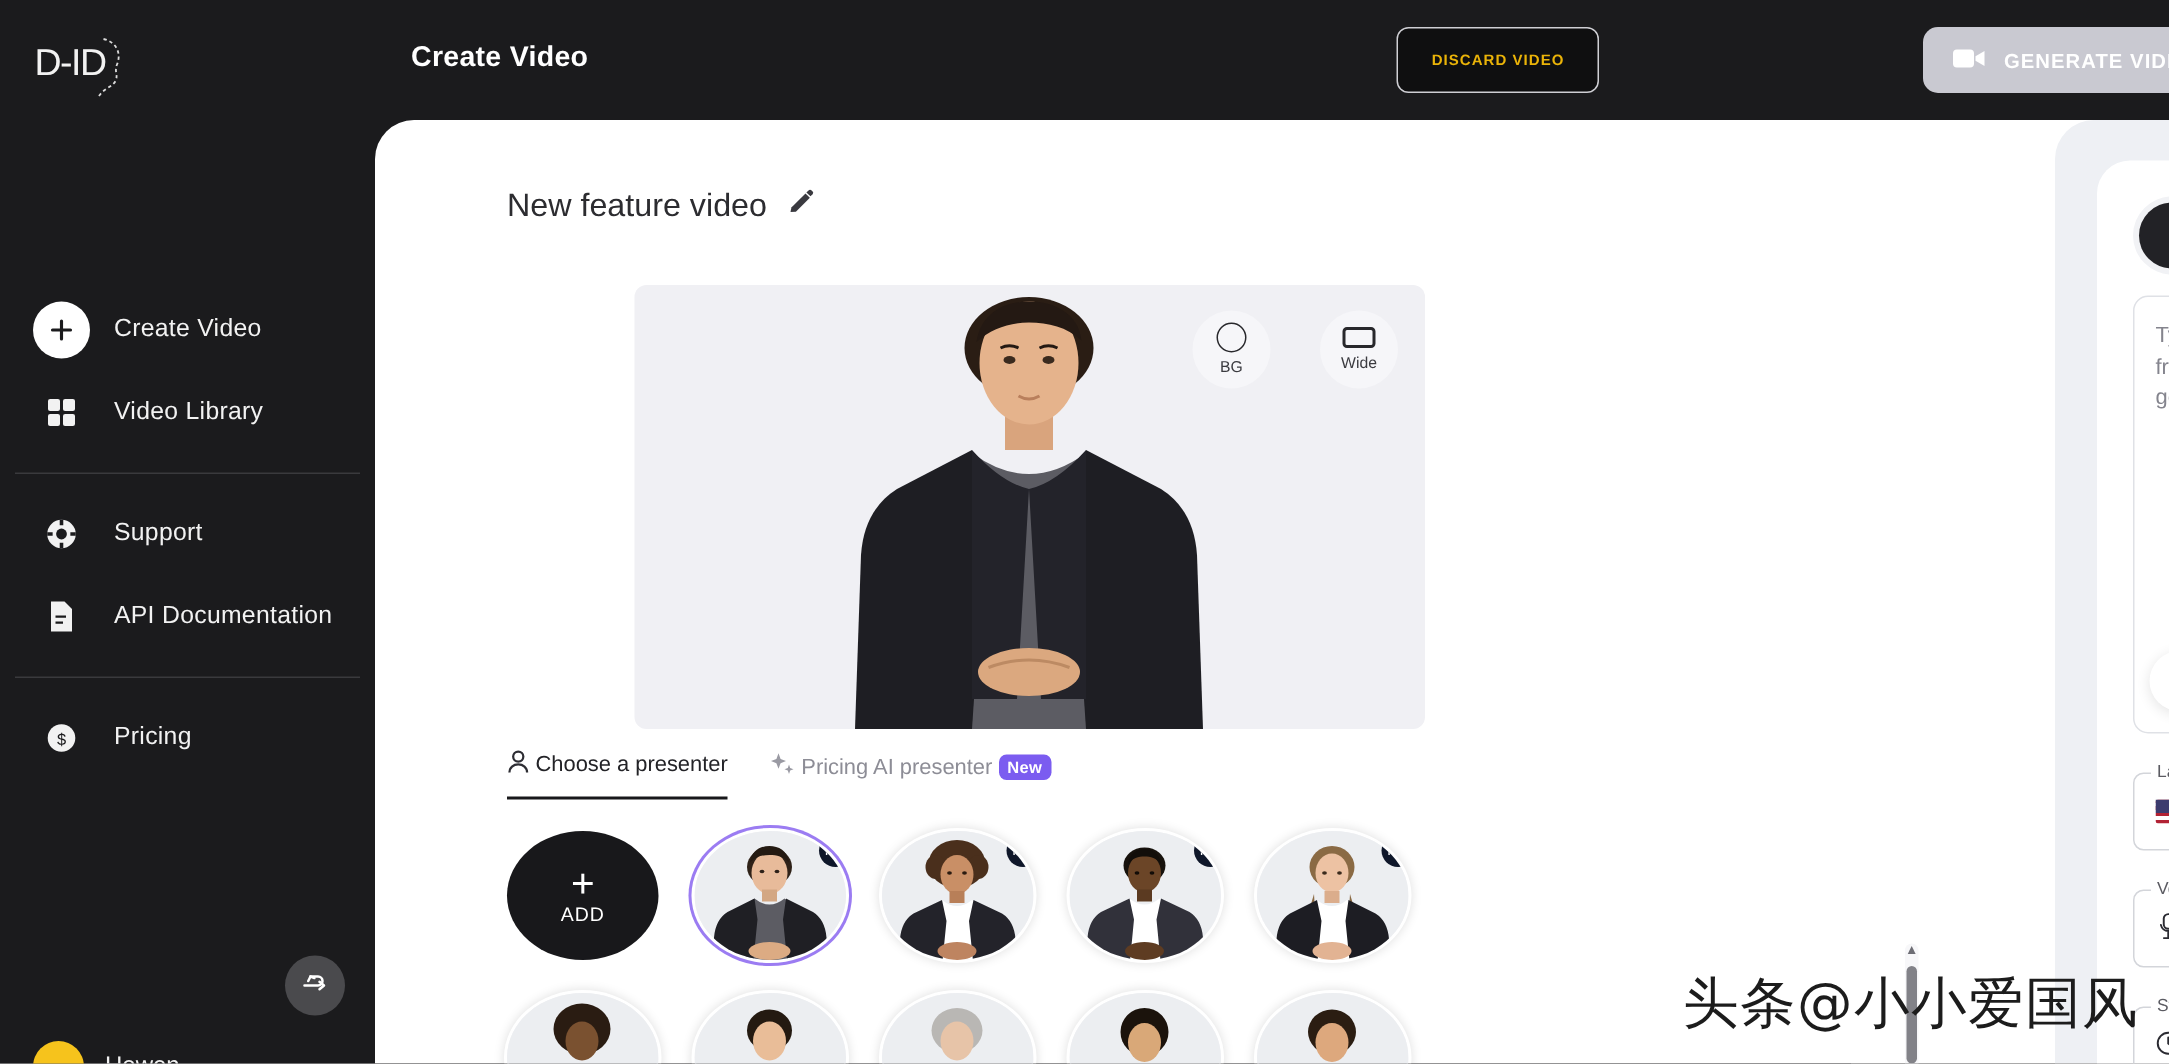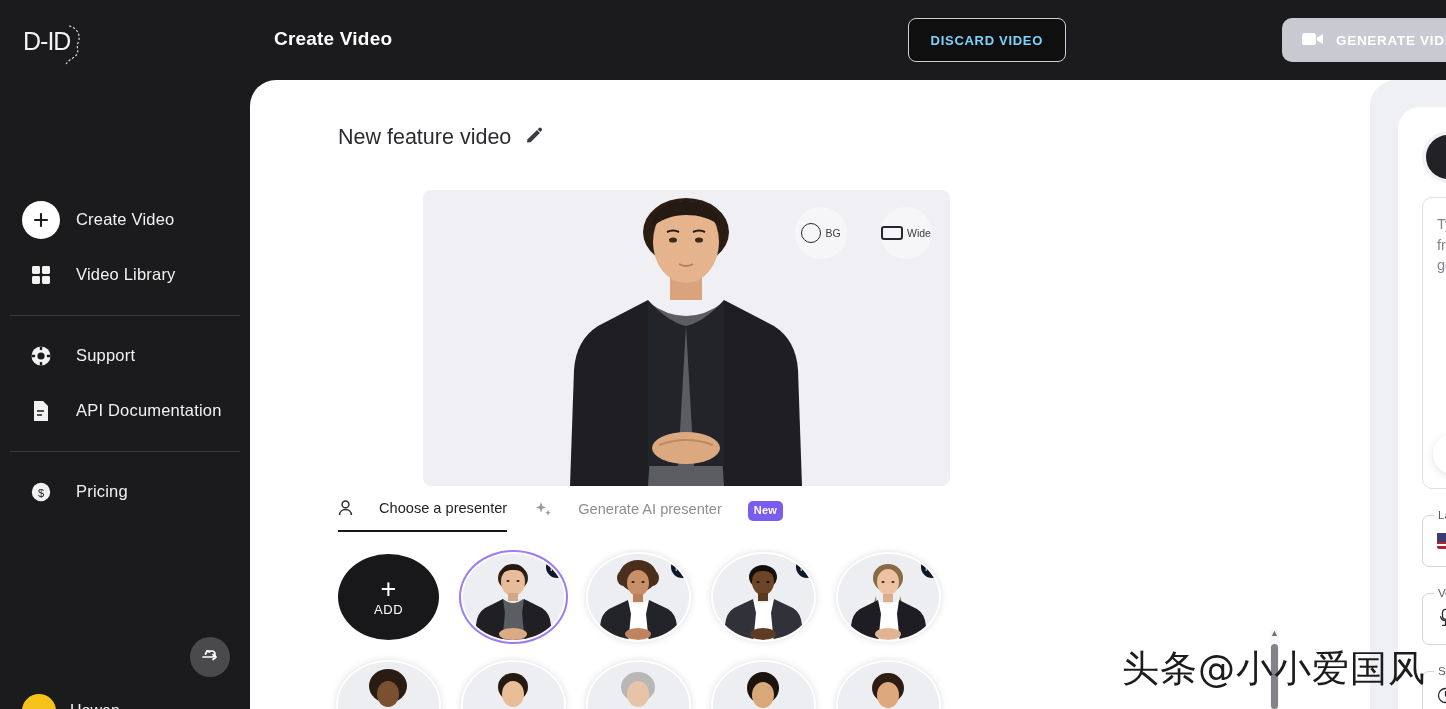--- a/index.html
+++ b/index.html
@@ -66,22 +66,22 @@
   }
   .page-title {
     position: absolute; left: 24px; top: 28px;
     font-size: 19px; font-weight: bold; color: #fff;
     letter-spacing: .2px;
   }
   .discard-btn {
     position: absolute; right: 168px; top: 18px;
     height: 44px; padding: 0 22px;
     background: #0f0f10; border: 1.5px solid #cfcfd4;
-    border-radius: 8px; color: #7dd3fc;
-    font-size: 13px; font-weight: bold; letter-spacing: .7px;
+    border-radius: 8px; color: #eab308;
+    font-size: 10px; font-weight: bold; letter-spacing: .7px;
     display: flex; align-items: center; cursor: pointer;
   }
   .generate-btn {
     position: absolute; left: 1032px; top: 18px;
     height: 44px; width: 200px;
     background: #c9c9d1; border: none;
     border-radius: 10px 0 0 10px; color: #fff;
     font-size: 13.5px; font-weight: bold; letter-spacing: .7px;
     display: flex; align-items: center; gap: 12px;
     padding-left: 20px; cursor: pointer; overflow: hidden;
@@ -104,21 +104,21 @@
 
   .preview {
     position: absolute; left: 173px; top: 110px;
     width: 527px; height: 296px;
     background: #f0f0f4; border-radius: 8px;
     overflow: hidden;
   }
   .prev-ctrl {
     position: absolute; width: 52px; height: 52px;
     border-radius: 50%; background: #f6f6f9;
-    display: flex; flex-direction: row;
+    display: flex; flex-direction: column;
     align-items: center; justify-content: center;
     gap: 4px; cursor: pointer;
   }
   .prev-ctrl .lbl { font-size: 10.5px; color: #3b3b40; }
   .prev-ctrl.bg { left: 372px; top: 17px; }
   .prev-ctrl.wide { left: 457px; top: 17px; }
   .circ-glyph {
     width: 20px; height: 20px; border-radius: 50%;
     border: 1.8px solid #28282c;
   }
@@ -129,21 +129,21 @@
 
   
   .avatar-art { position: absolute; left: 0; top: 0; width: 100%; height: 100%; }
 
   
   .p-tabs {
     position: absolute; left: 88px; top: 420px;
     display: flex; align-items: flex-end; gap: 28px;
   }
   .p-tab {
-    display: flex; gap: 26px;
+    display: flex; align-items: center; gap: 4px;
     padding-bottom: 11px; cursor: pointer;
     font-size: 14.6px;
   }
   .p-tab.active { color: #232327; border-bottom: 2.5px solid #18181b; }
   .p-tab.inactive { color: #8d8d96; }
   .badge-new {
     background: #7b5cf0; color: #fff;
     font-size: 11px; font-weight: bold;
     border-radius: 5px; padding: 2.5px 6px;
     letter-spacing: .2px;
@@ -454,21 +454,21 @@
           </span>
           <span>Choose a presenter</span>
         </div>
         <div class="p-tab inactive">
           <span>
             <svg width="17" height="17" viewBox="0 0 17 17">
               <path d="M6 1.2 7.4 5 11 6.4 7.4 7.8 6 11.5 4.6 7.8 1 6.4 4.6 5z" fill="#9a9aa3"></path>
               <path d="M13 8.6 13.8 11 16 11.8 13.8 12.6 13 15 12.2 12.6 10 11.8 12.2 11z" fill="#9a9aa3"></path>
             </svg>
           </span>
-          <span>Generate AI presenter</span>
+          <span>Pricing AI presenter</span>
           <span class="badge-new">New</span>
         </div>
       </div>
 
       <div class="p-grid-wrap">
 
         <div class="p-row">
 
           <div class="p-cell">
             <div class="p-oval add">

